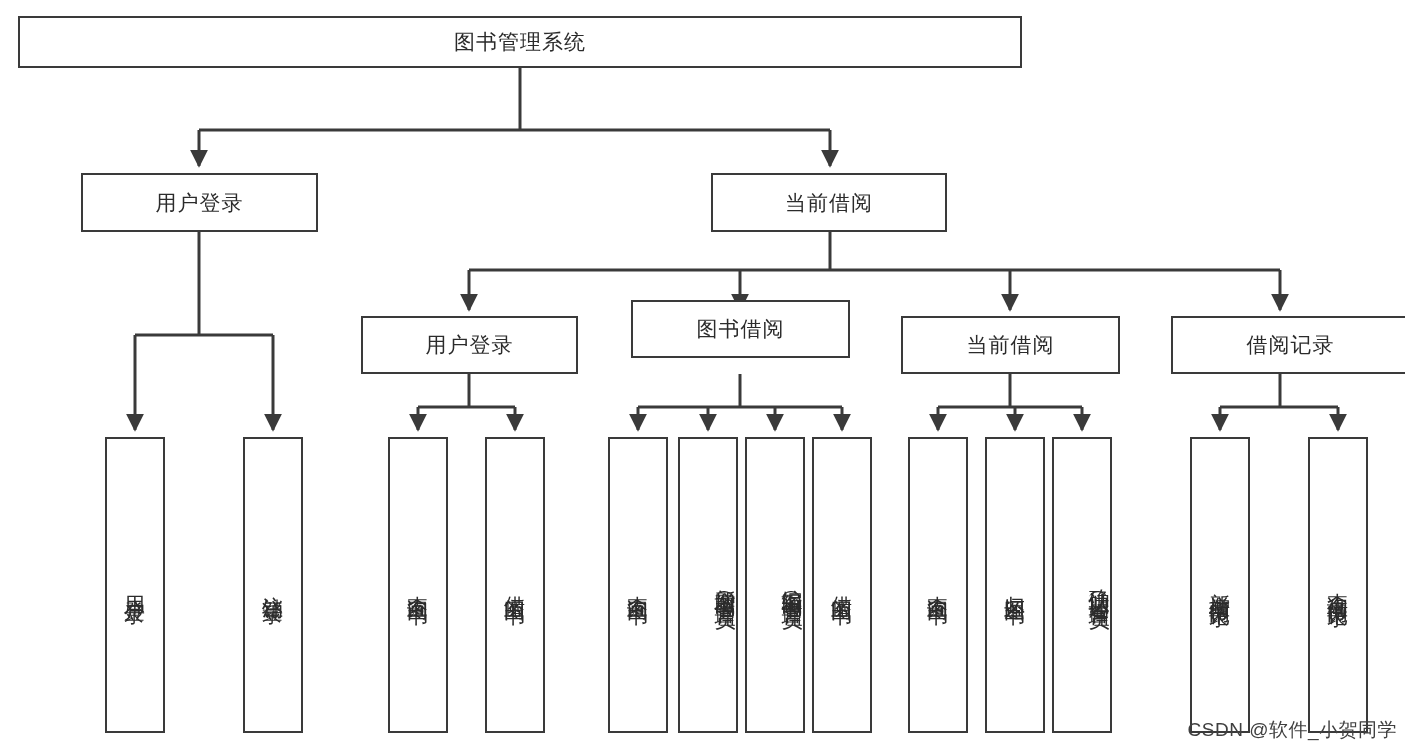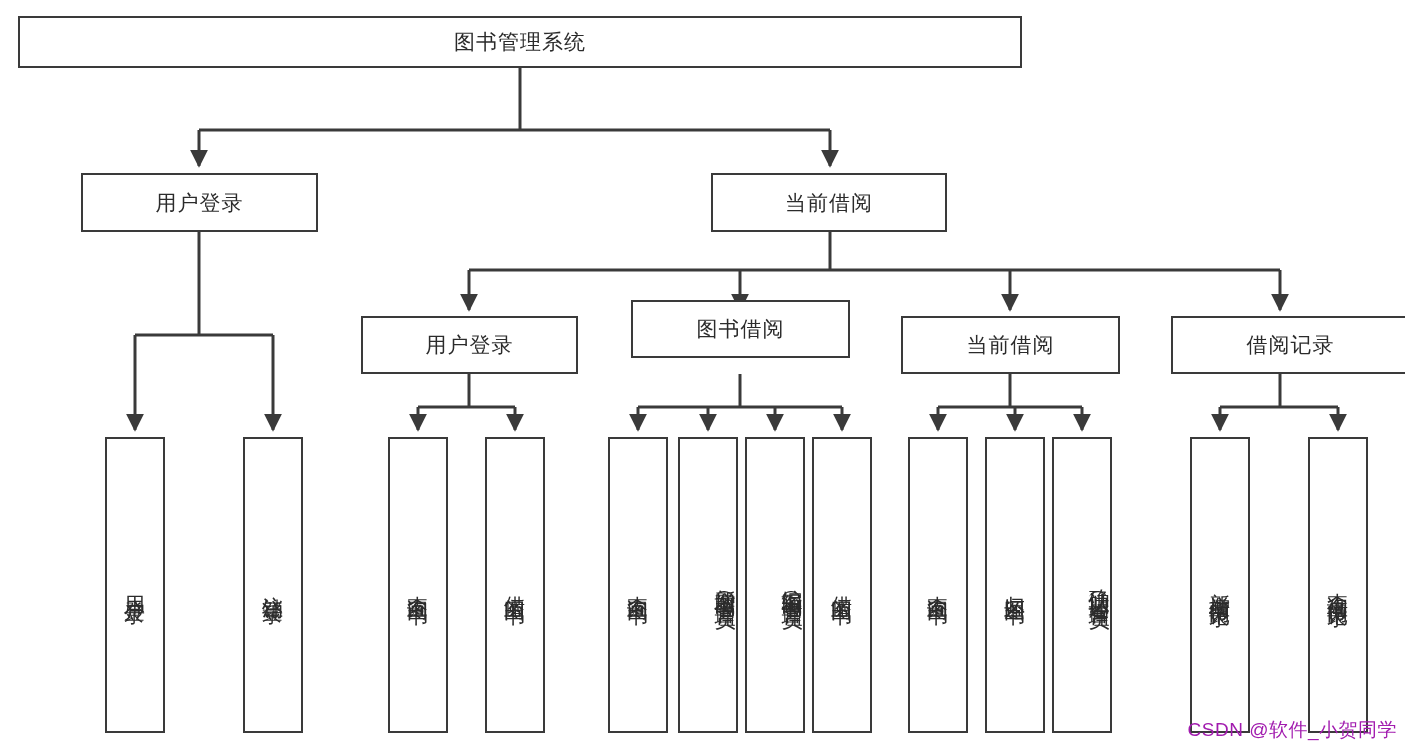--- a/index.html
+++ b/index.html
@@ -54,21 +54,21 @@
     align-items: center;
   }
   .node-label {
     white-space: nowrap;
   }
   .watermark {
     position: absolute;
     right: 8px;
     bottom: 4px;
     font-size: 19px;
-    color: #a21caf;
+    color: #404040;
     white-space: nowrap;
     letter-spacing: 0.5px;
   }
 </style>
 </head>
 <body>
 
 <div id="canvas">
 
   <svg class="wires" viewBox="0 0 1405 747" xmlns="http://www.w3.org/2000/svg">

